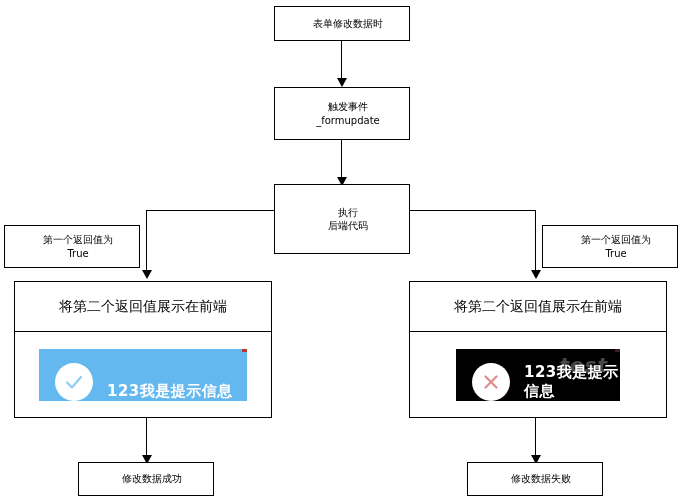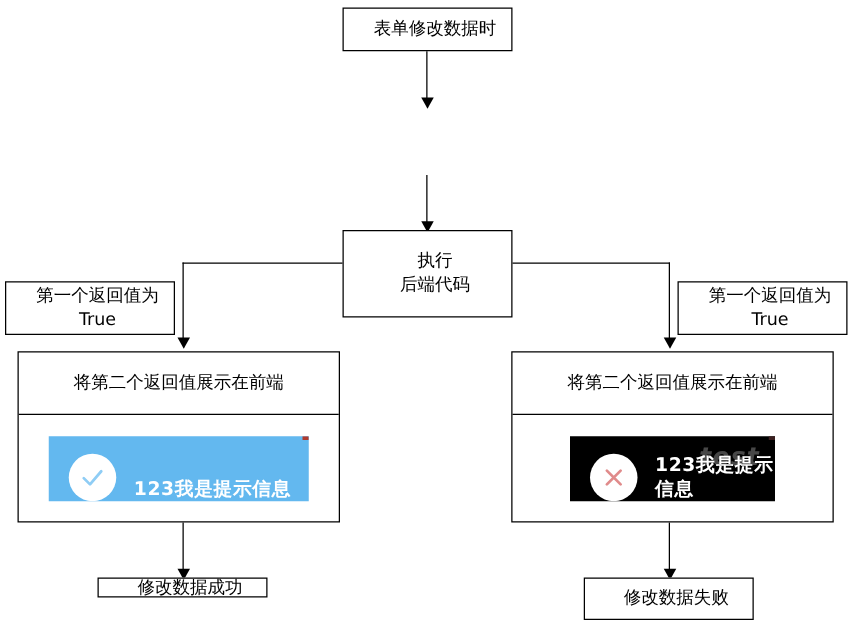--- a/index.html
+++ b/index.html
@@ -24,21 +24,21 @@
     position: absolute;
     box-sizing: border-box;
     border: 1px solid #000000;
     background: #ffffff;
     display: flex;
     flex-direction: column;
     align-items: center;
     justify-content: center;
     text-align: right;
     color: #000000;
-    font-size: 14px;
+    font-size: 10px;
     line-height: 1.35;
     white-space: pre-line;
     padding-left: 12px;
   }
   .node .line2 { display:block; }
 
   
   .panel {
     position: absolute;
     box-sizing: border-box;
@@ -140,20 +140,24 @@
 
 <div id="canvas">
 
   <div class="node" style="left:274px; top:6px; width:136px; height:35px;">
     <span>表单修改数据时</span>
   </div>
 
   <div class="vline" style="left:341px; top:41px; height:39px;"></div>
   <div class="arrow" style="left:337px; top:78px;"></div>
 
+  <div class="node" style="left:274px; top:87px; width:136px; height:53px;">
+    <span>触发事件</span>
+    <span class="line2">_formupdate</span>
+  </div>
 
   <div class="vline" style="left:341px; top:140px; height:45px;"></div>
   <div class="arrow" style="left:337px; top:177px;"></div>
 
   <div class="node" style="left:274px; top:184px; width:136px; height:70px;">
     <span>执行</span>
     <span class="line2">后端代码</span>
   </div>
 
   <div class="hline" style="left:146px; top:210px; width:128px;"></div>
@@ -187,21 +191,21 @@
           </svg>
         </div>
         <div class="toast-msg">123我是提示信息</div>
       </div>
     </div>
   </div>
 
   <div class="vline" style="left:146px; top:418px; height:40px;"></div>
   <div class="arrow" style="left:142px; top:455px;"></div>
 
-  <div class="node" style="left:78px; top:462px; width:136px; height:16px;">
+  <div class="node" style="left:78px; top:462px; width:136px; height:34px;">
     <span>修改数据成功</span>
   </div>
 
   <div class="panel" style="left:409px; top:281px; width:258px; height:137px;">
     <div class="panel-head" style="height:50px;">
       <span>将第二个返回值展示在前端</span>
     </div>
     <div class="panel-body">
       <div class="toast" style="width: 164px; height: 52px; background: #000000;">
         <div class="toast-corner" style="background: rgb(59, 31, 31);"></div>

